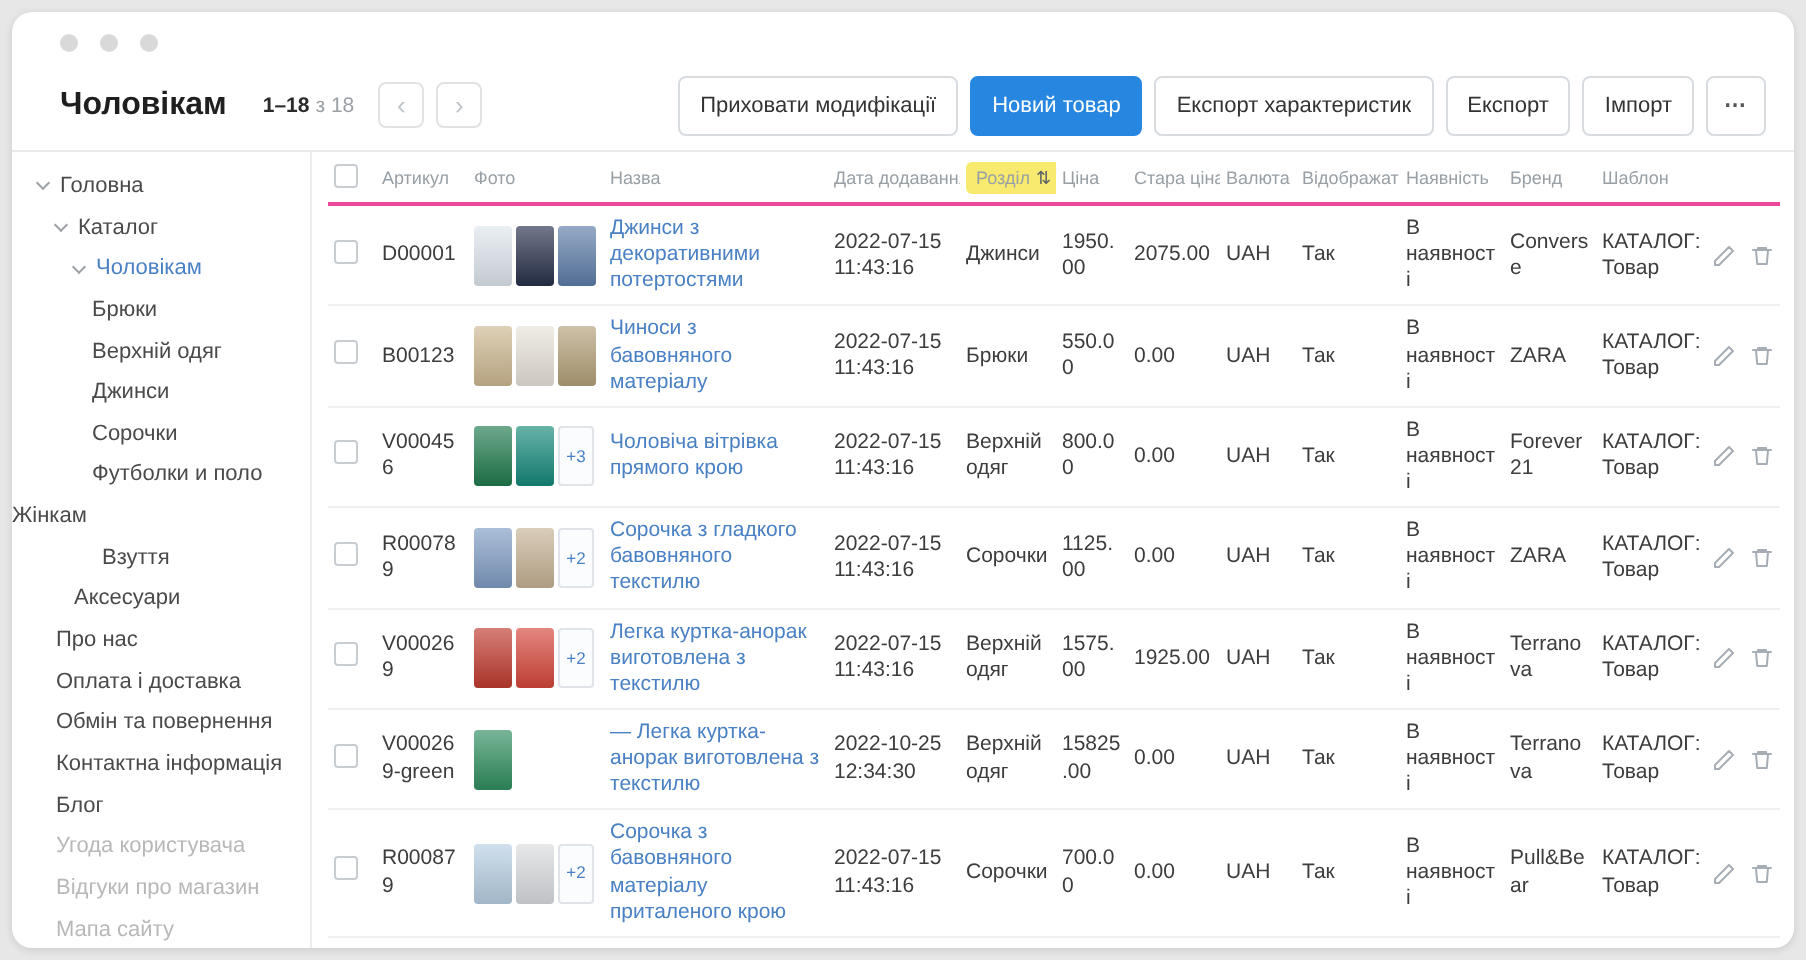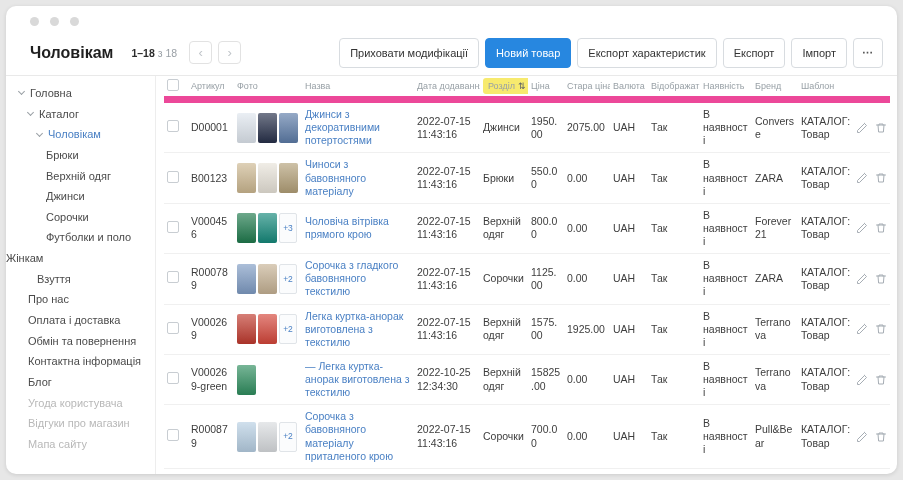--- a/index.html
+++ b/index.html
@@ -49,21 +49,21 @@
   }
   .side-item.active .label { color: var(--link, #4a80c4); }
   .side-item.muted .label { color: #b8b8b8; }
   
   .content { flex: 1; padding: 0 7px 0 8px; overflow: hidden; }
   .thead, .row {
     display: grid;
     grid-template-columns: 24px 46px 68px 112px 66px 48px 36px 46px 38px 52px 52px 46px 60px 32px;
     align-items: center;
   }
-  .thead { height: 27px; border-bottom: 7px solid #ec4899; }
+  .thead { height: 27px; border-bottom: 2px solid #ec4899; }
   .th { font-size: 9px; color: #98a0a6; padding: 0 3px; white-space: nowrap; overflow: hidden; }
   .th.sortable { cursor: pointer; }
   .hl { background: var(--highlight, #f7ea6e); padding: 3px 5px; border-radius: 3px; display: inline-flex; align-items: flex-end; gap: 3px; }
   .sort-icon { font-size: 9px; color: #5c6166; }
   .row { border-bottom: 1px solid #f0f0f0; min-height: 40px; }
   .td { font-size: 10.5px; color: #3d3d3d; padding: 5px 3px; line-height: 1.25; overflow-wrap: break-word; }
   .checkbox { width: 12px; height: 12px; border: 1px solid #c8cdd2; border-radius: 2px; background: #fff; display: inline-block; cursor: pointer; }
   .photos { display: flex; gap: 2px; align-items: center; }
   .thumb {
     width: 19px; height: 30px; border-radius: 2px; flex: 0 0 auto;
@@ -132,22 +132,25 @@
           </div>
           <div class="side-item" style="padding-left: 40px;">
             <span class="label">Сорочки</span>
           </div>
           <div class="side-item" style="padding-left: 40px; text-align: center;">
             <span class="label">Футболки и поло</span>
           </div>
           <div class="side-item" style="">
             <span class="label">Жінкам</span>
           </div>
+          <div class="side-item" style="padding-left: 45px;">
+            <span class="label">Взуття</span>
+          </div>
           <div class="side-item" style="padding-left: 31px;">
-            <span class="label">Взуття</span>
+            <span class="label">Аксесуари</span>
           </div>
           <div class="side-item" style="padding-left: 22px;">
             <span class="label">Про нас</span>
           </div>
           <div class="side-item" style="padding-left: 22px;">
             <span class="label">Оплата і доставка</span>
           </div>
           <div class="side-item" style="padding-left: 22px;">
             <span class="label">Обмін та повернення</span>
           </div>

